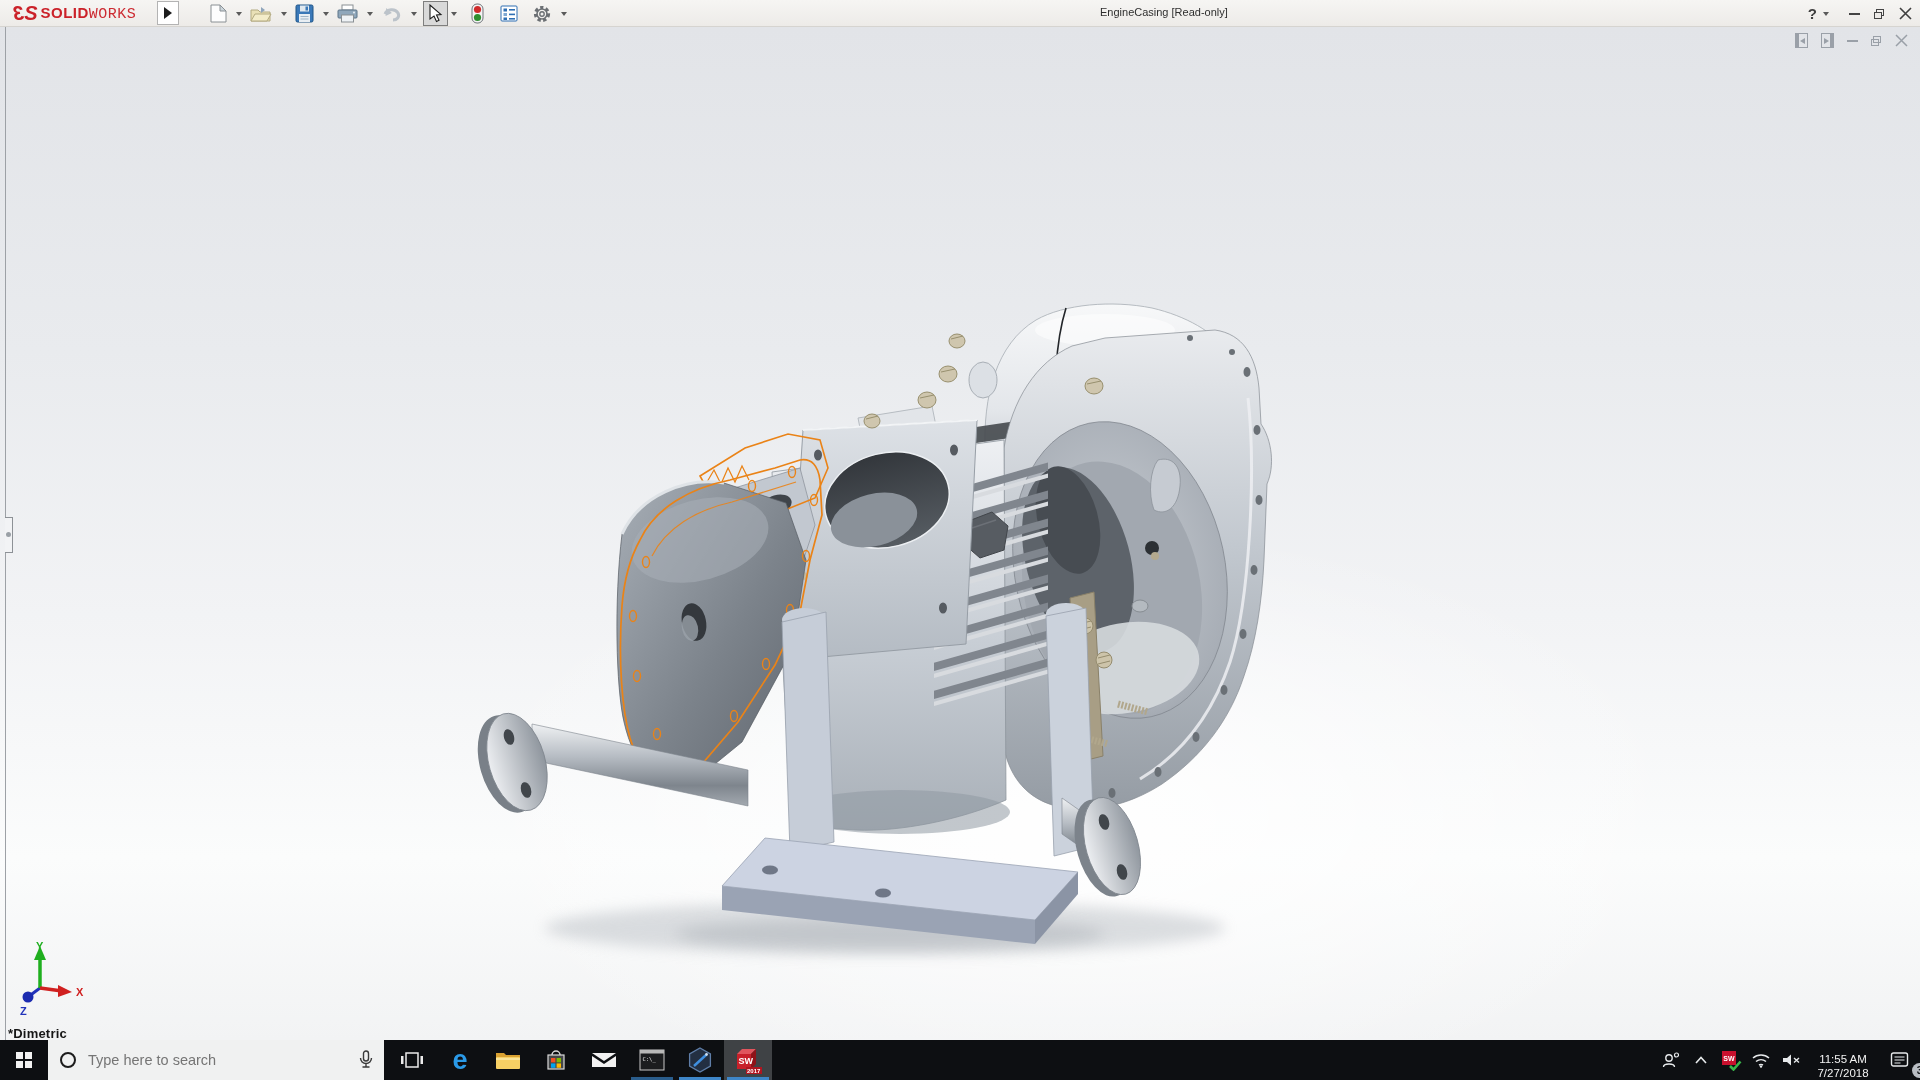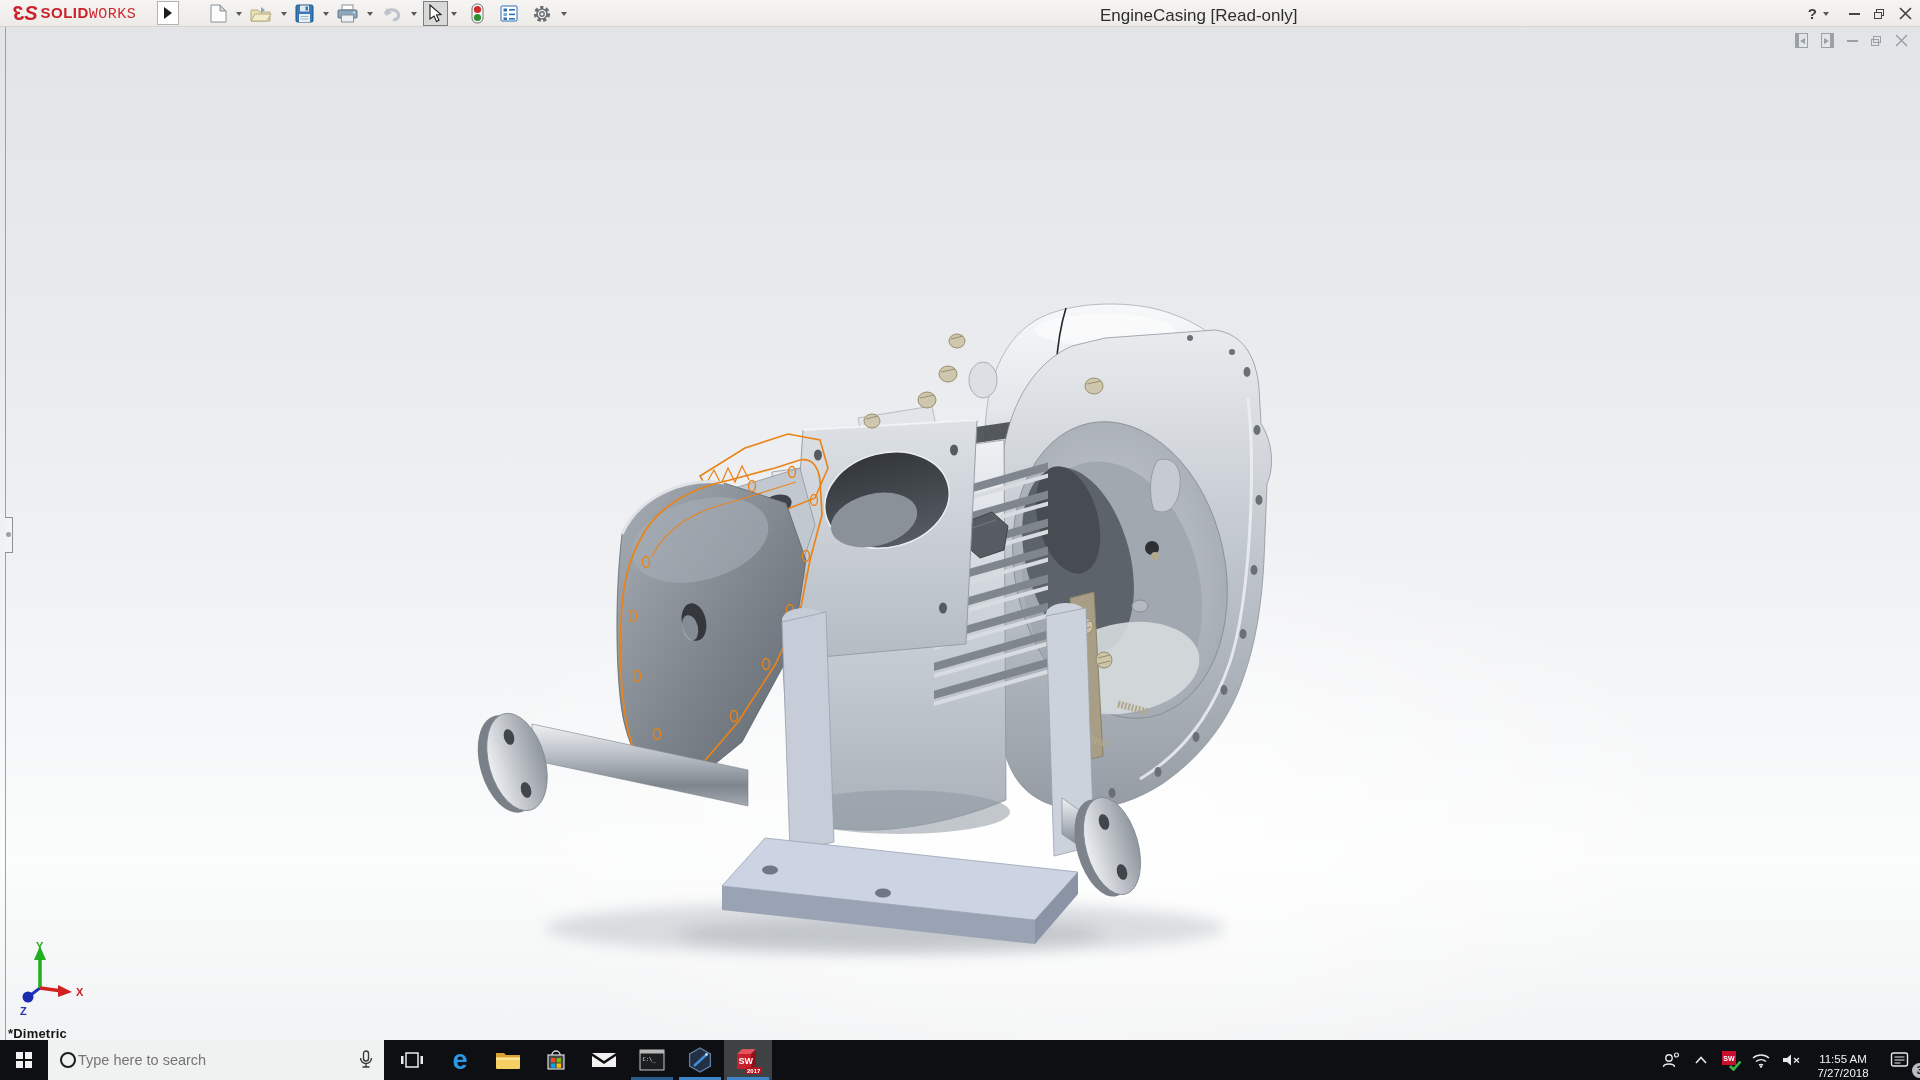--- a/index.html
+++ b/index.html
@@ -16,21 +16,21 @@
   .brandname .b{font-weight:700;text-align:right;}
   .brandname .l{font-weight:400;opacity:.95;font-family:Liberation Mono, monospace;}
   .flyout{position:absolute;left:157px;top:1px;width:22px;height:24px;background:#fff;
     border:1px solid #b3b3b3;display:flex;align-items:center;justify-content:center;}
   .tri-right{width:0;height:0;border-top:6px solid transparent;border-bottom:6px solid transparent;border-left:8px solid #1c1c1c;}
   .qat{position:absolute;left:208px;top:0;height:27px;display:flex;align-items:center;}
   .tool{display:flex;align-items:center;margin-right:4px;padding:2px;}
   .caret{width:0;height:0;border-left:3.5px solid transparent;border-right:3.5px solid transparent;
     border-top:4px solid #5a5a5a;margin:0 6px 0 3px;}
   .selbox{border:1px solid #7e7e7e;background:#d9d9d9;padding:2px 4px;display:flex;align-items:center;}
-  .title{position:absolute;left:1100px;top:6px;font-size:17px;color:#2e2e2e;}
+  .title{position:absolute;left:1100px;top:6px;font-size:11px;color:#2e2e2e;}
   .winctl{position:absolute;right:8px;top:0;height:27px;display:flex;align-items:center;}
   .winctl>div{margin-left:14px;display:flex;align-items:center;justify-content:center;cursor:default;}
   .help{font-size:15px;color:#3f3f3f;font-weight:700;}
   .minbar{width:11px;height:2px;background:#444;}
   .restore{position:relative;width:11px;height:10px;}
   .restore .r1{position:absolute;left:2px;top:0;width:8px;height:7px;border:1px solid #444;}
   .restore .r2{position:absolute;left:0;top:3px;width:8px;height:7px;border:1px solid #444;background:#edebe8;}
 
   
   .viewport{position:absolute;left:0;top:27px;width:1920px;height:1013px;
@@ -53,21 +53,21 @@
   .orient{position:absolute;left:8px;top:999px;font-size:13px;font-weight:700;color:#161616;letter-spacing:.2px;}
 
   
   .taskbar{position:absolute;left:0;top:1040px;width:1920px;height:40px;background:#0d0f12;z-index:60;display:flex;}
   .tb-cell{width:48px;height:40px;display:flex;align-items:center;justify-content:center;position:relative;}
   .startlogo{display:grid;grid-template-columns:7px 7px;grid-template-rows:7px 7px;gap:1.5px;}
   .startlogo div{background:#f2f2f2;}
   .searchbox{width:336px;height:40px;background:#f0f1f1;display:flex;align-items:center;position:relative;}
   .cortana{width:16px;height:16px;border:2.5px solid #1c1c1c;border-radius:50%;margin-left:12px;}
   .searchbox input{border:none;outline:none;background:transparent;font-size:14.5px;color:#444;
-    width:240px;font-family:"Liberation Sans",sans-serif;}
+    margin-left:10px;width:240px;font-family:"Liberation Sans",sans-serif;}
   .mic{position:absolute;right:10px;top:10px;}
   .apps{display:flex;margin-left:4px;}
   .underline{position:absolute;bottom:0;left:3px;right:3px;height:3px;}
   .cell-active{background:#3f4245;}
   .cmdtxt{font-family:"DejaVu Sans Mono",monospace;font-size:5.5px;fill:#e8e8e8;}
   .tray{position:absolute;right:0;top:0;height:40px;display:flex;align-items:flex-end;}
   .tray-ic{width:30px;height:40px;display:flex;align-items:center;justify-content:center;position:relative;}
   .clock{width:66px;text-align:center;color:#f2f2f2;font-size:11.5px;line-height:14px;margin:0 4px;}
   .swtraybadge{position:relative;width:18px;height:18px;}
   .swtray{position:absolute;left:0;top:0;width:14px;height:14px;background:#c8102e;color:#fff;

